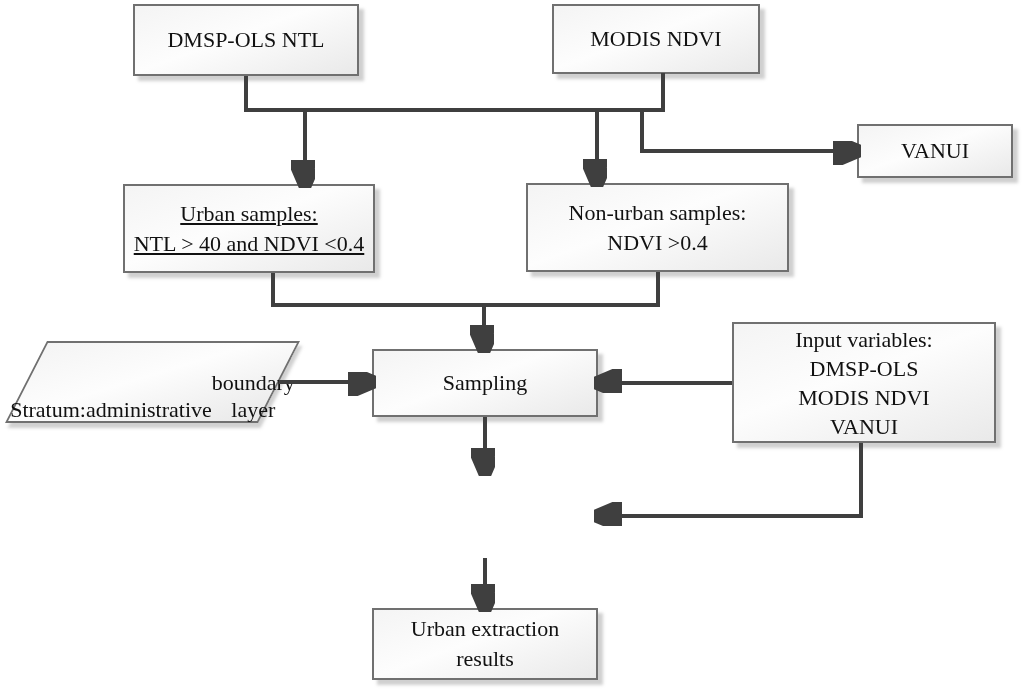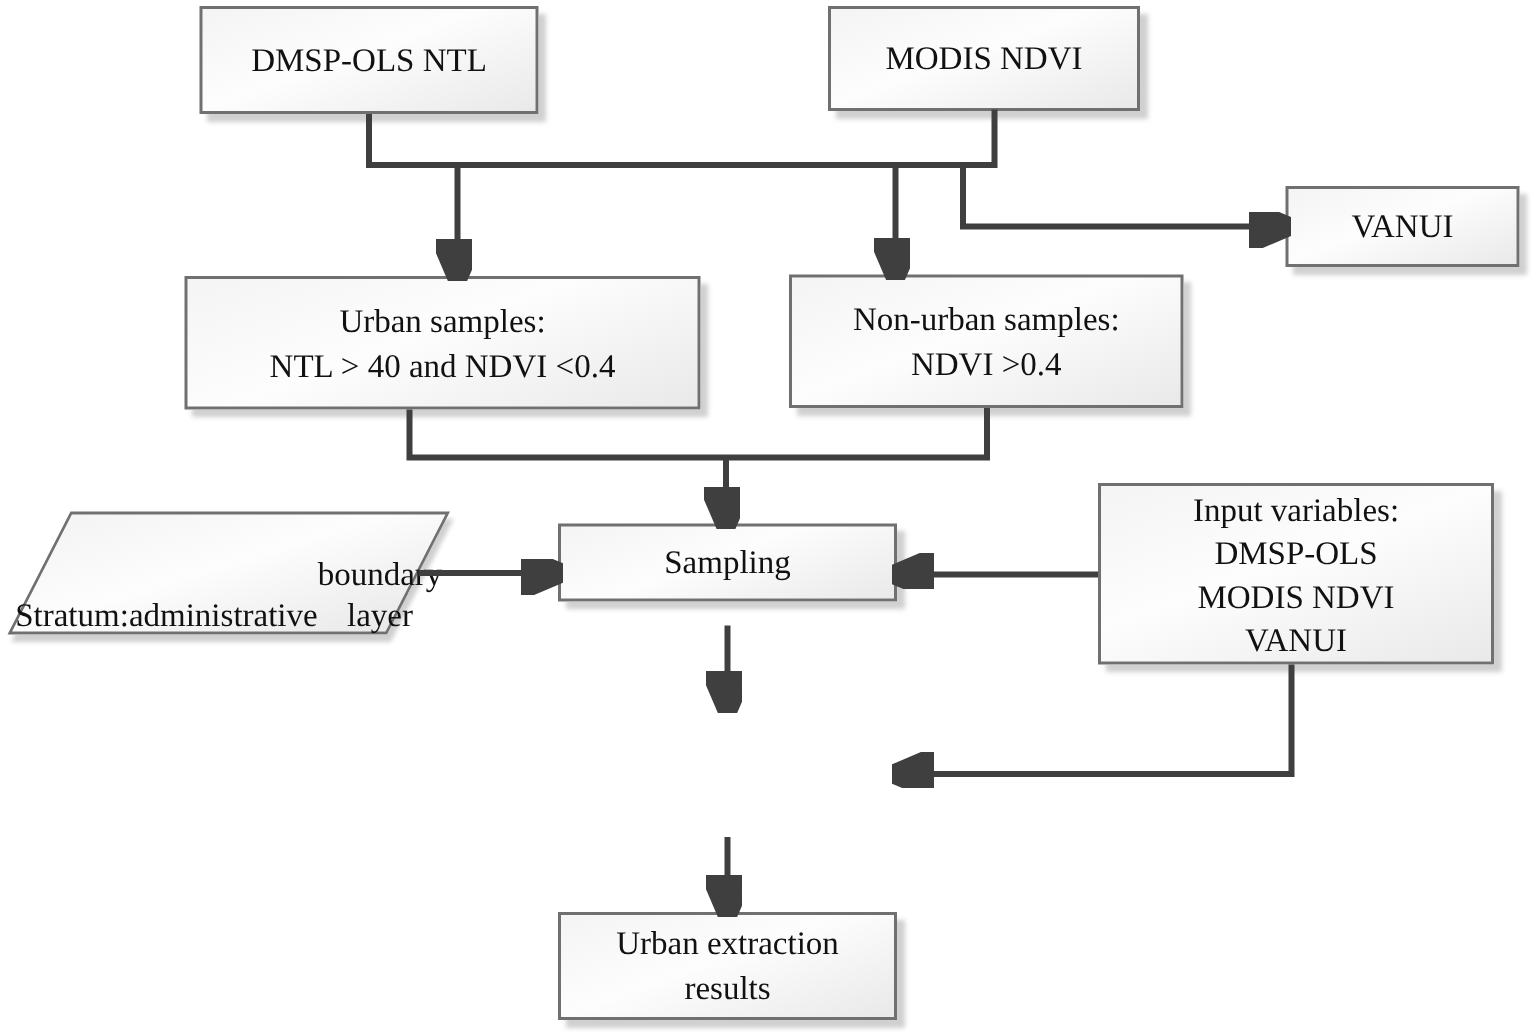--- a/index.html
+++ b/index.html
@@ -63,38 +63,38 @@
   </div>
 
   <div class="node" style="left:552px; top:4px; width:208px; height:70px;">
     <span class="ln">MODIS NDVI</span>
   </div>
 
   <div class="node" style="left:857px; top:124px; width:156px; height:54px;">
     <span class="ln">VANUI</span>
   </div>
 
-  <div class="node" style="left:123px; top:184px; width:344px; height:89px;">
+  <div class="node" style="left:123px; top:184px; width:252px; height:89px;text-decoration:underline;">
     <span class="ln">Urban samples:</span>
     <span class="ln">NTL &gt; 40 and NDVI &lt;0.4</span>
   </div>
 
   <div class="node" style="left:526px; top:183px; width:263px; height:89px;">
     <span class="ln">Non-urban samples:</span>
     <span class="ln">NDVI &gt;0.4</span>
   </div>
 
   <div class="para-shape"></div>
   <div class="para-label">
     <span class="ln">Stratum:</span>
     <span class="ln">administrative</span>
     <span class="ln">boundary layer</span>
   </div>
 
-  <div class="node" style="left:372px; top:349px; width:226px; height:52px;">
+  <div class="node" style="left:372px; top:349px; width:226px; height:68px;">
     <span class="ln">Sampling</span>
   </div>
 
   <div class="node" style="left:732px; top:322px; width:264px; height:121px; line-height:29px;align-items:center;">
     <span class="ln">Input variables:</span>
     <span class="ln">DMSP-OLS</span>
     <span class="ln">MODIS NDVI</span>
     <span class="ln">VANUI</span>
   </div>
 

